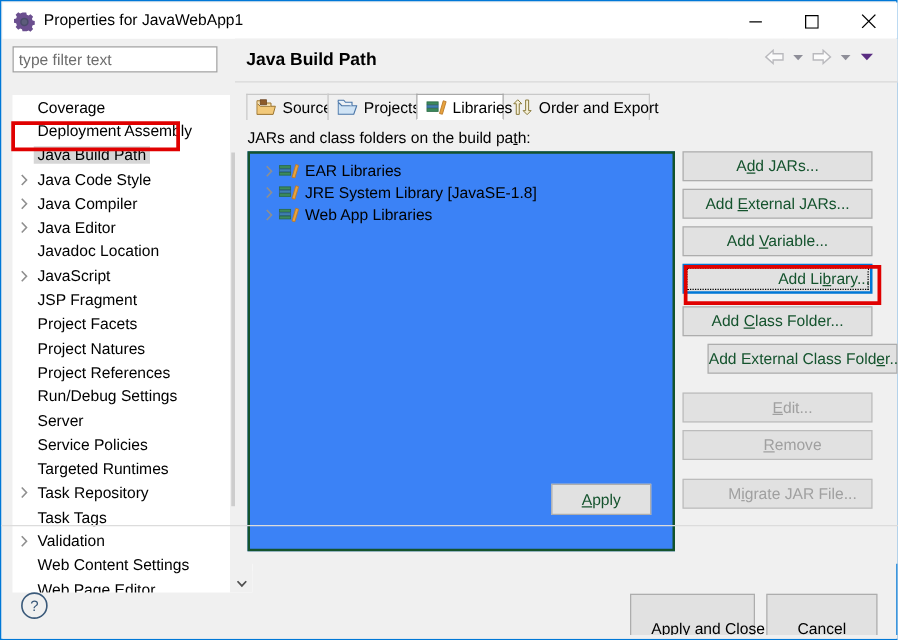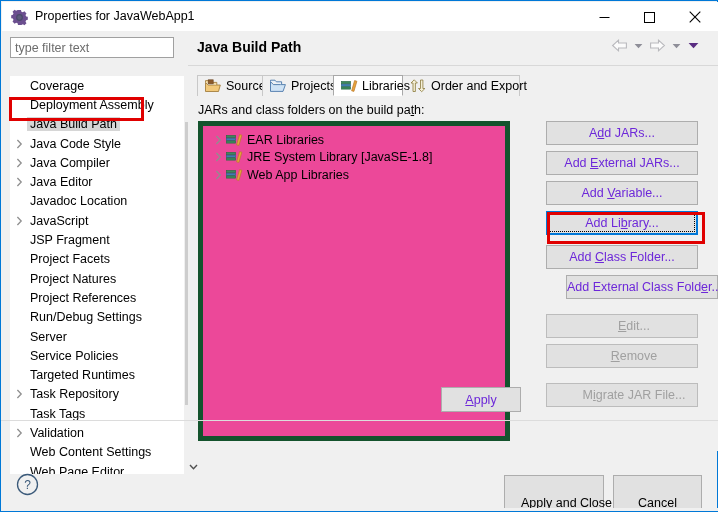--- a/index.html
+++ b/index.html
@@ -139,22 +139,22 @@
   }
   .tab-ico{width:16px;height:14px;display:block;}
 
   .section-label{
     position:absolute;left:10px;top:72px;
     font-size:12.5px;color:#000;
   }
   .section-label u{text-decoration:underline;}
 
   .listbox{
-    position:absolute;left:10px;top:90px;width:312px;height:320px;
-    background:#ec4899;border:5px solid #14532d;box-sizing:border-box;
+    position:absolute;left:10px;top:90px;width:342px;height:320px;
+    background:#3b82f6;border:2px solid #14532d;box-sizing:border-box;
     overflow:hidden;
   }
   .lib-row{
     display:flex;align-items:center;height:17.5px;
     padding-left:7px;font-size:12.5px;white-space:nowrap;color:#000;
   }
   .lib-arrow{
     width:16px;flex:0 0 16px;display:flex;align-items:center;justify-content:center;
     color:#8f8f8f;
   }
@@ -162,32 +162,33 @@
 
   
   .sidebtns{position:absolute;left:358px;top:90px;width:162px;}
   .btn{
     display:block;box-sizing:border-box;
     width:152px;height:24px;
     background:#e1e1e1;
     border:1px solid #adadad;
     font-family:"Liberation Sans", sans-serif;
     font-size:12.5px;
-    color:#6d28d9;
+    color:#14532d;
     text-align:center;
     line-height:22px;
     padding:0;
     white-space:nowrap;
     position:absolute;left:0;
   }
   .btn u{text-decoration:underline;}
   .btn.disabled{color:#a0a0a0;border-color:#bcbcbc;background:#e1e1e1;padding-left:24px;}
   .btn.focused{
     border:2px solid #0078d7;
     line-height:20px;
+    text-align:right;
   }
   .btn.focused .inner-focus{
     position:absolute;left:1px;top:1px;right:1px;bottom:1px;
     border:1px dotted #000;
     pointer-events:none;
   }
 
   .apply-btn{
     position:absolute;left:440px;top:386px;
     width:80px;height:25px;

